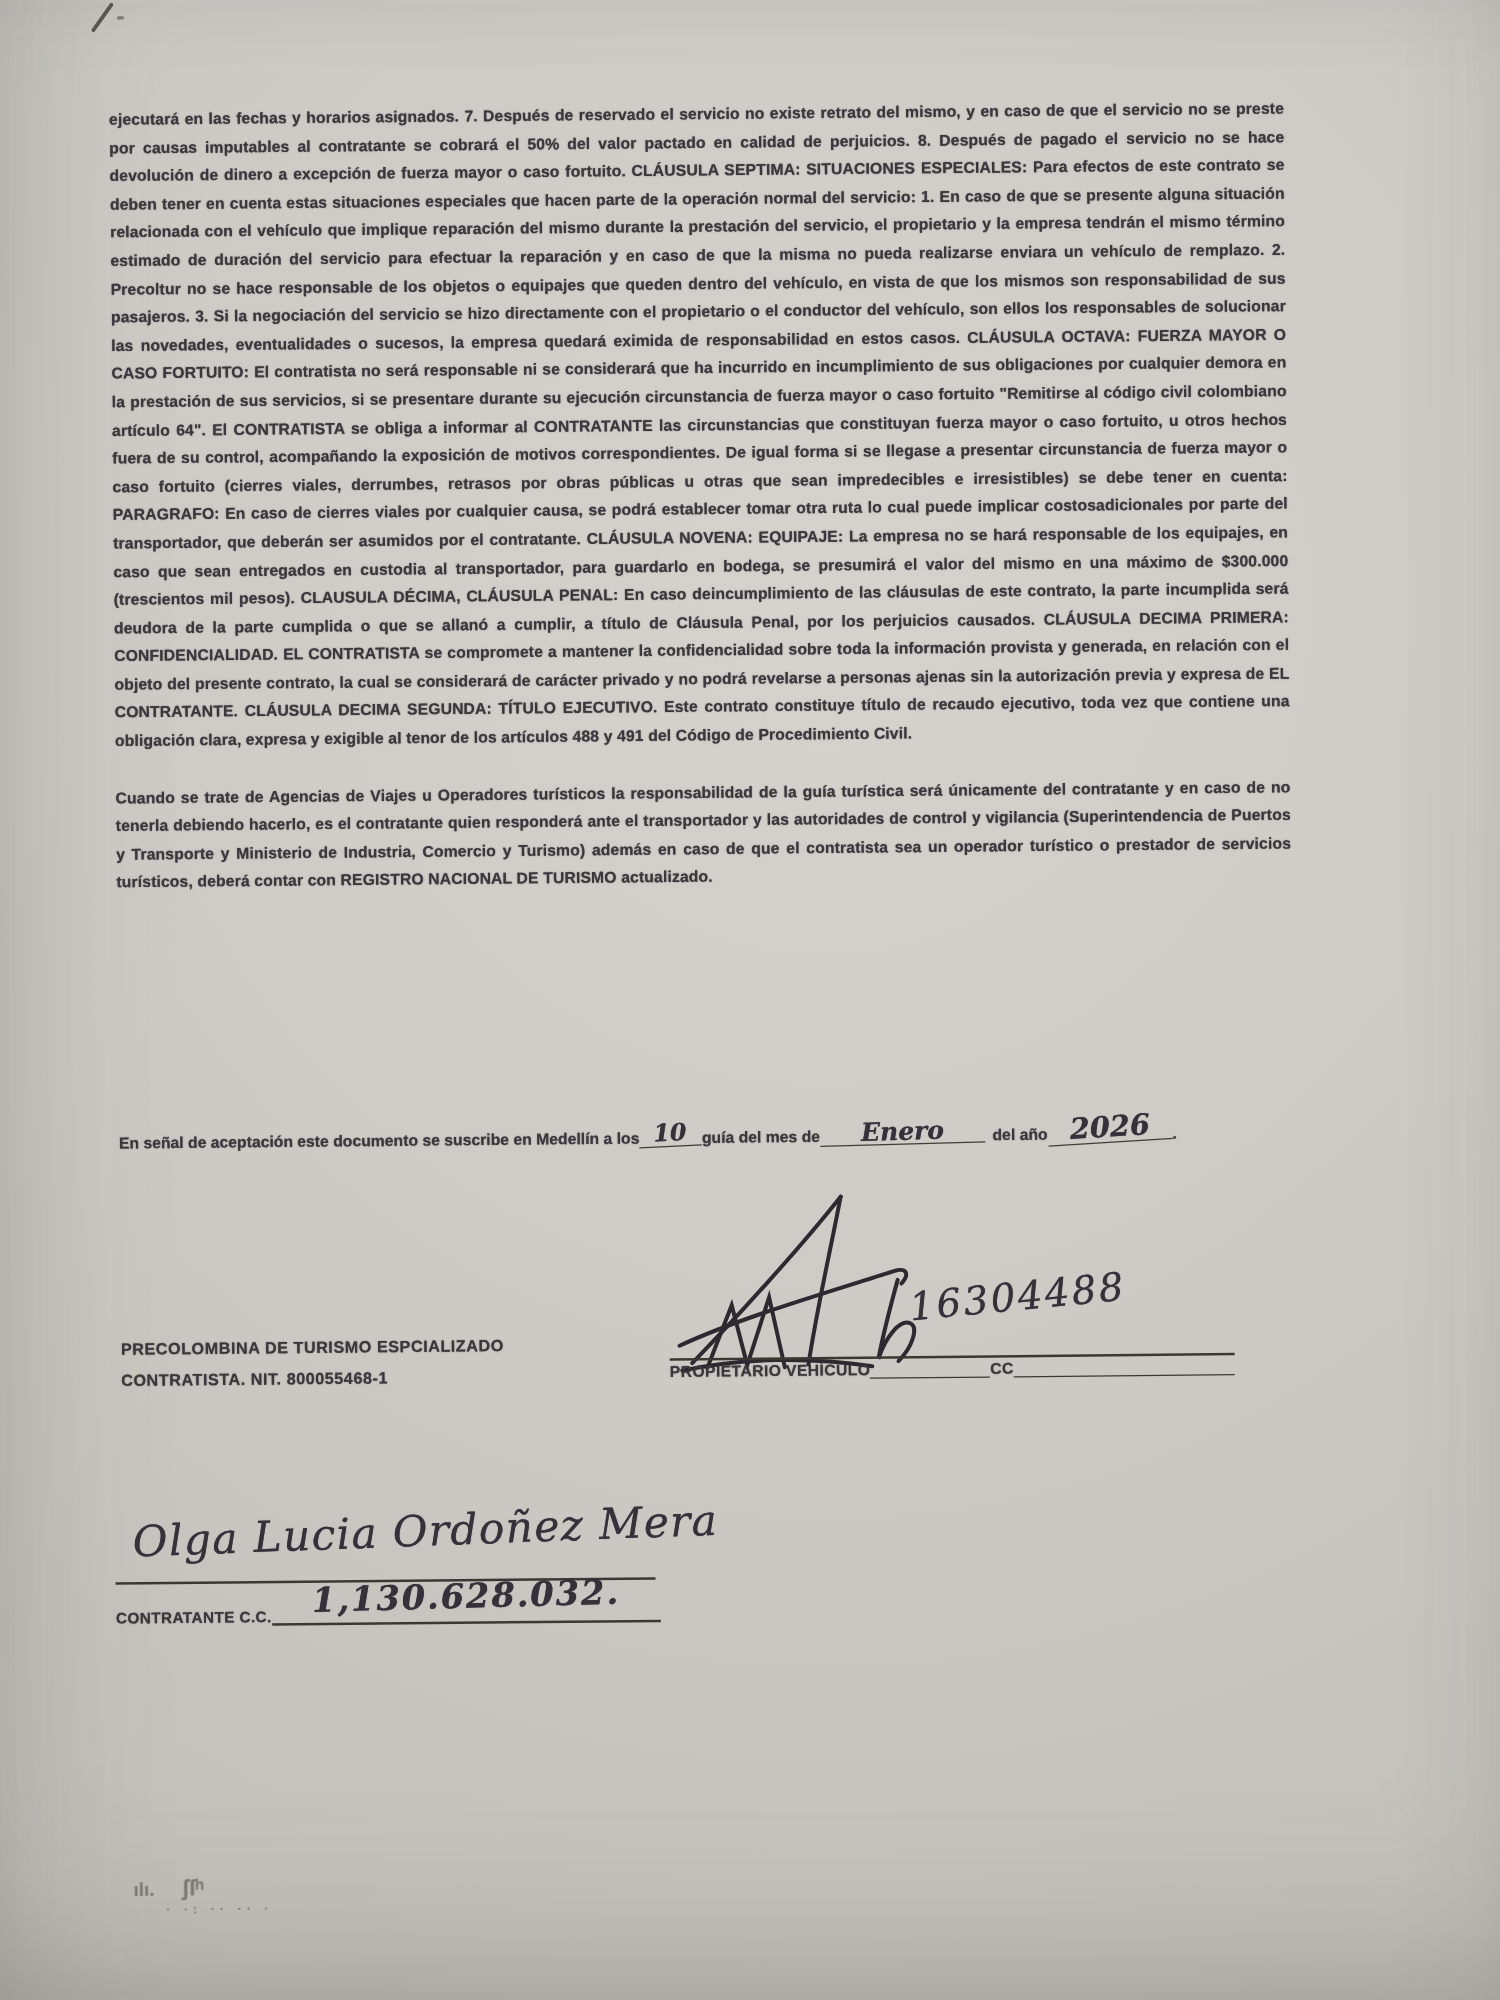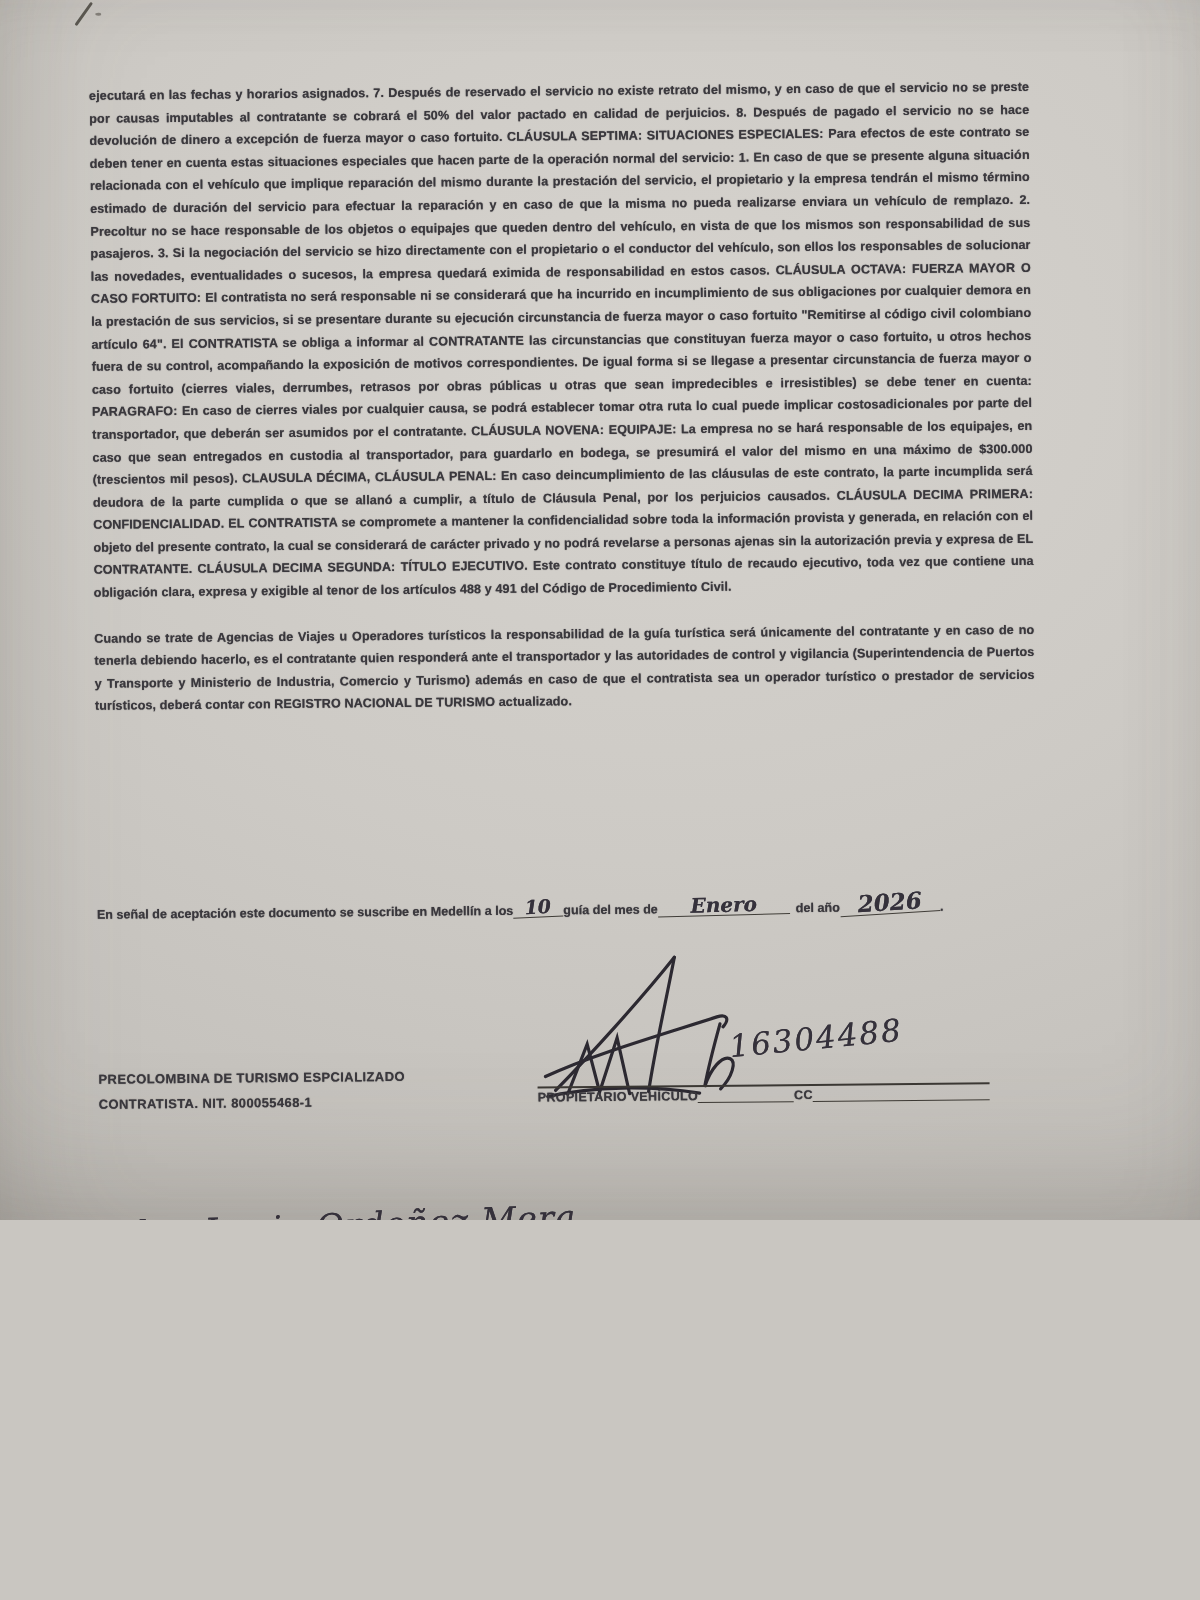--- a/index.html
+++ b/index.html
@@ -2,21 +2,21 @@
 <html><head>
 <meta charset="utf-8">
 <style>
   html,body{margin:0;padding:0;}
   body{
     width:1200px;height:1600px;overflow:hidden;
     font-family:"Liberation Sans",sans-serif;
     background:#c9c6c1;
   }
   .scan{
-    position:relative;width:1200px;height:1220px;overflow:hidden;
+    position:relative;width:1200px;height:1600px;overflow:hidden;
     background:
       radial-gradient(ellipse 120% 90% at 55% 30%, #d6d3ce 0%, #cdcac5 45%, #c2bfba 85%, #b7b4af 100%);
     box-shadow:
       inset 0 -90px 140px -70px rgba(95,90,84,.30),
       inset 90px 0 140px -90px rgba(95,90,84,.22),
       inset -50px 0 110px -80px rgba(110,105,99,.16),
       inset 0 40px 80px -60px rgba(120,115,110,.14);
   }
   .sheet{
     position:absolute;inset:0;

